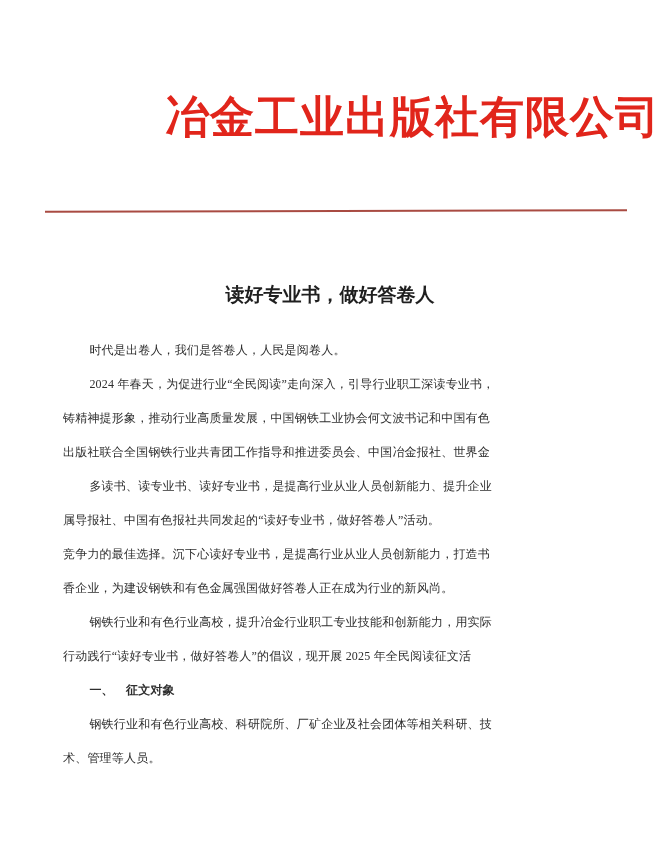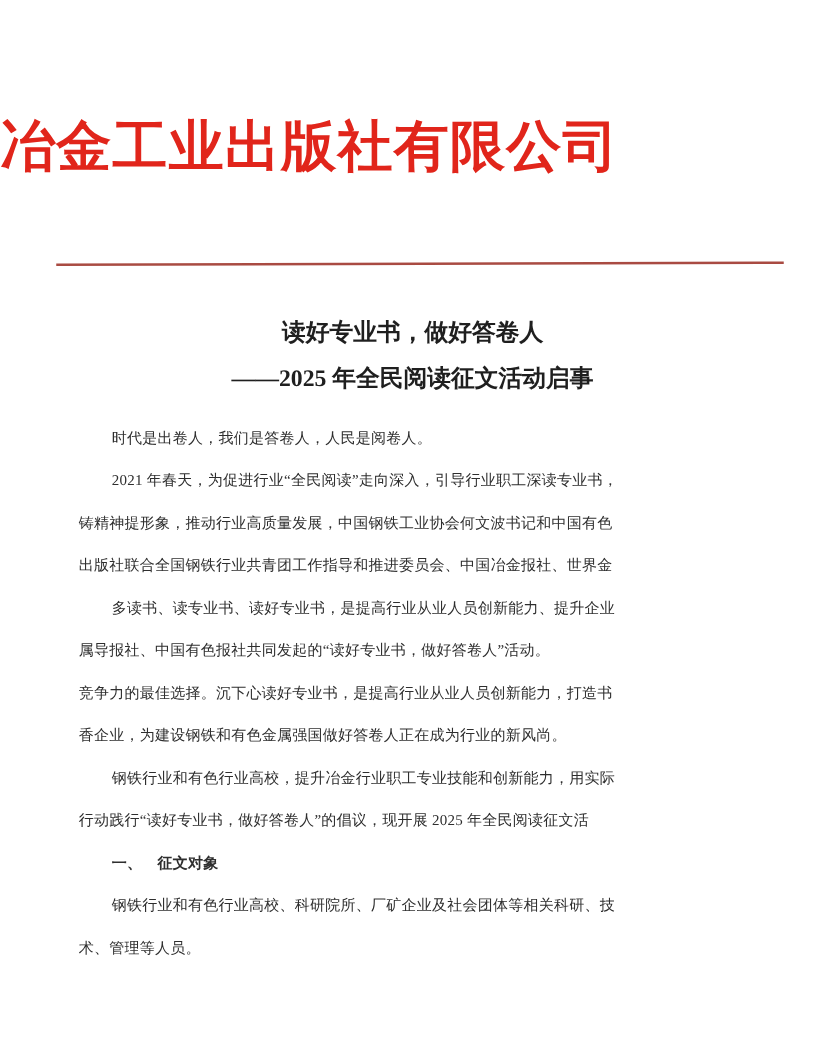--- a/index.html
+++ b/index.html
@@ -13,21 +13,21 @@
     height: 841px;
     background: #ffffff;
     overflow: hidden;
     font-family: "Liberation Serif", "DejaVu Serif", serif;
   }
   .company-header {
     position: absolute;
     top: 88px;
     left: 0;
     width: 100%;
-    text-align: left;
+    text-align: right;
     font-family: "Liberation Sans", "DejaVu Sans", sans-serif;
     font-weight: bold;
     font-size: 44px;
     letter-spacing: 1px;
     color: #e1251b;
     white-space: nowrap;
   }
   .red-rule {
     position: absolute;
     top: 210px;
@@ -74,28 +74,27 @@
 </style>
 </head>
 <body>
 
 <div class="page">
 
   <div class="company-header" style="color: rgb(225, 37, 27);">冶金工业出版社有限公司</div>
 
   <div class="red-rule" style="background: rgb(169, 75, 66);"></div>
 
-  <div class="doc-title" style="color: rgb(31, 31, 31);">
+  <div class="doc-title" style="color: rgb(31, 31, 31); margin-top: 28px;">
     <div class="t-line">读好专业书，做好答卷人</div>
-    <div class="t-line">——2025 年全民阅读征文活动启事</div>
   </div>
 
   <div class="doc-body" style="color: rgb(46, 46, 46);">
       <div class="line indent">时代是出卷人，我们是答卷人，人民是阅卷人。</div>
-      <div class="line indent">2021 年春天，为促进行业“全民阅读”走向深入，引导行业职工深读专业书，</div>
+      <div class="line indent">2024 年春天，为促进行业“全民阅读”走向深入，引导行业职工深读专业书，</div>
       <div class="line">铸精神提形象，推动行业高质量发展，中国钢铁工业协会何文波书记和中国有色</div>
       <div class="line">出版社联合全国钢铁行业共青团工作指导和推进委员会、中国冶金报社、世界金</div>
       <div class="line indent">多读书、读专业书、读好专业书，是提高行业从业人员创新能力、提升企业</div>
       <div class="line">属导报社、中国有色报社共同发起的“读好专业书，做好答卷人”活动。</div>
       <div class="line">竞争力的最佳选择。沉下心读好专业书，是提高行业从业人员创新能力，打造书</div>
       <div class="line">香企业，为建设钢铁和有色金属强国做好答卷人正在成为行业的新风尚。</div>
       <div class="line indent">钢铁行业和有色行业高校，提升冶金行业职工专业技能和创新能力，用实际</div>
       <div class="line">行动践行“读好专业书，做好答卷人”的倡议，现开展 2025 年全民阅读征文活</div>
       <div class="line indent bold">一、　征文对象</div>
       <div class="line indent">钢铁行业和有色行业高校、科研院所、厂矿企业及社会团体等相关科研、技</div>

